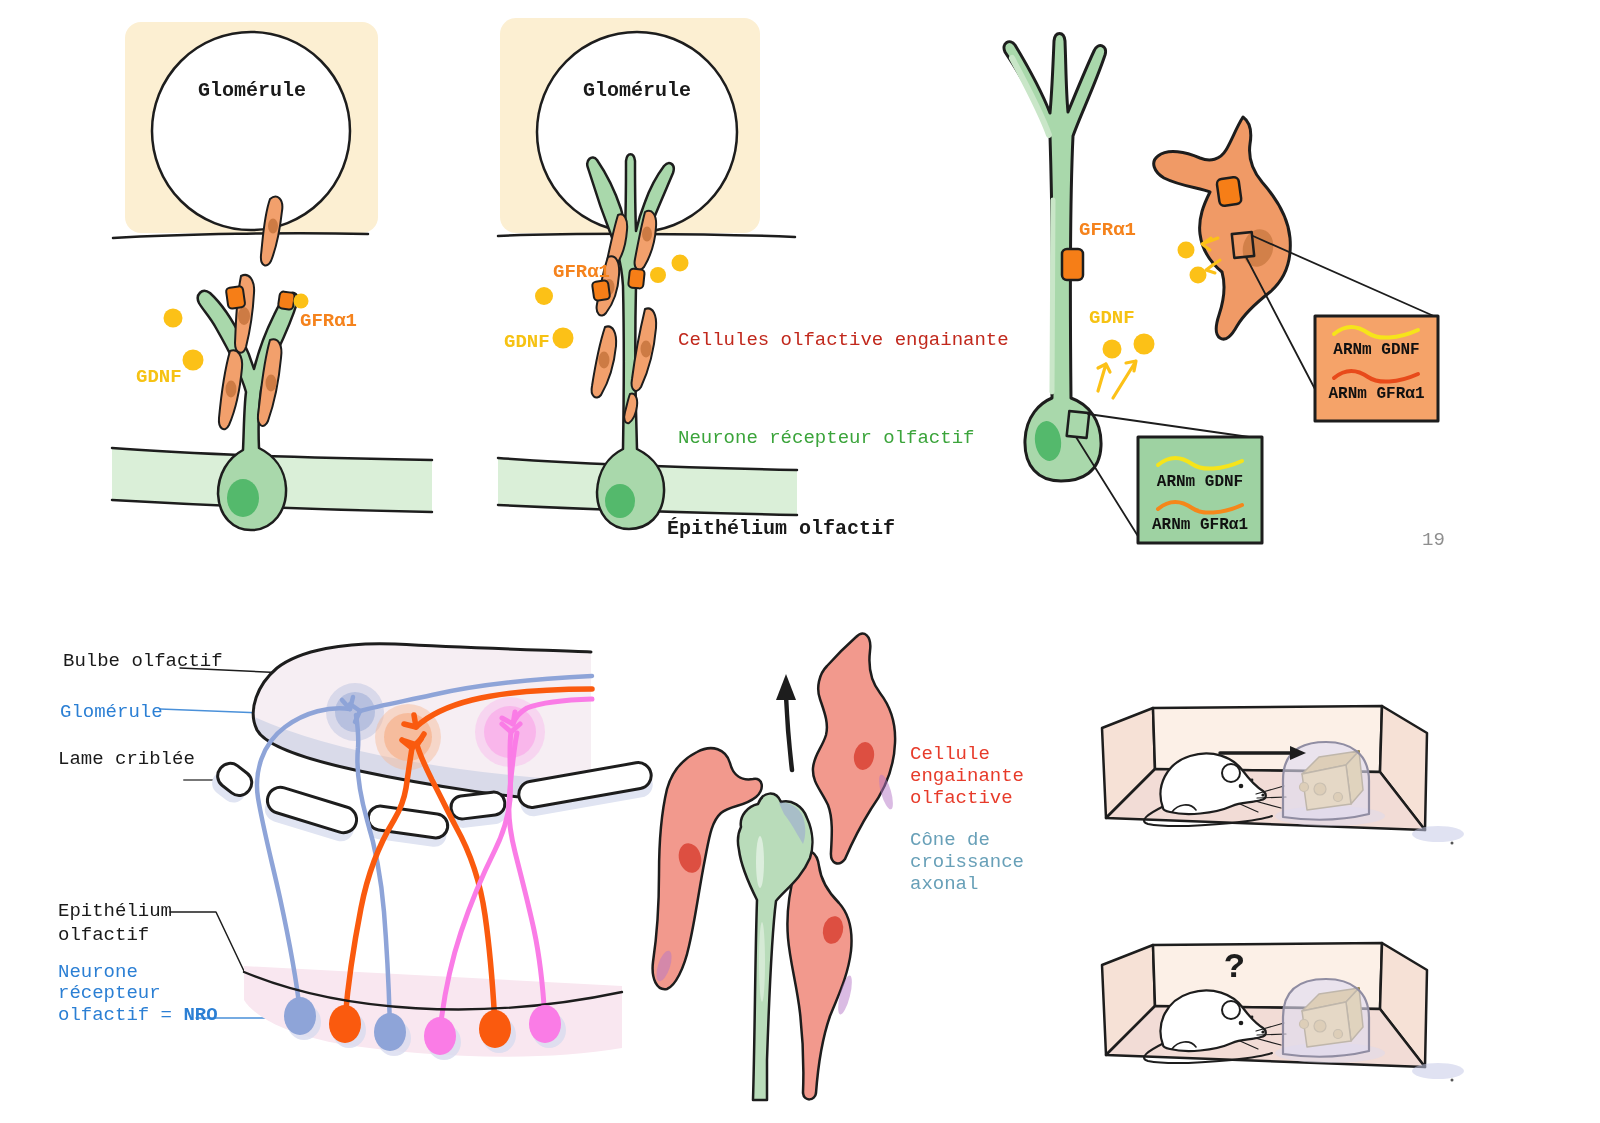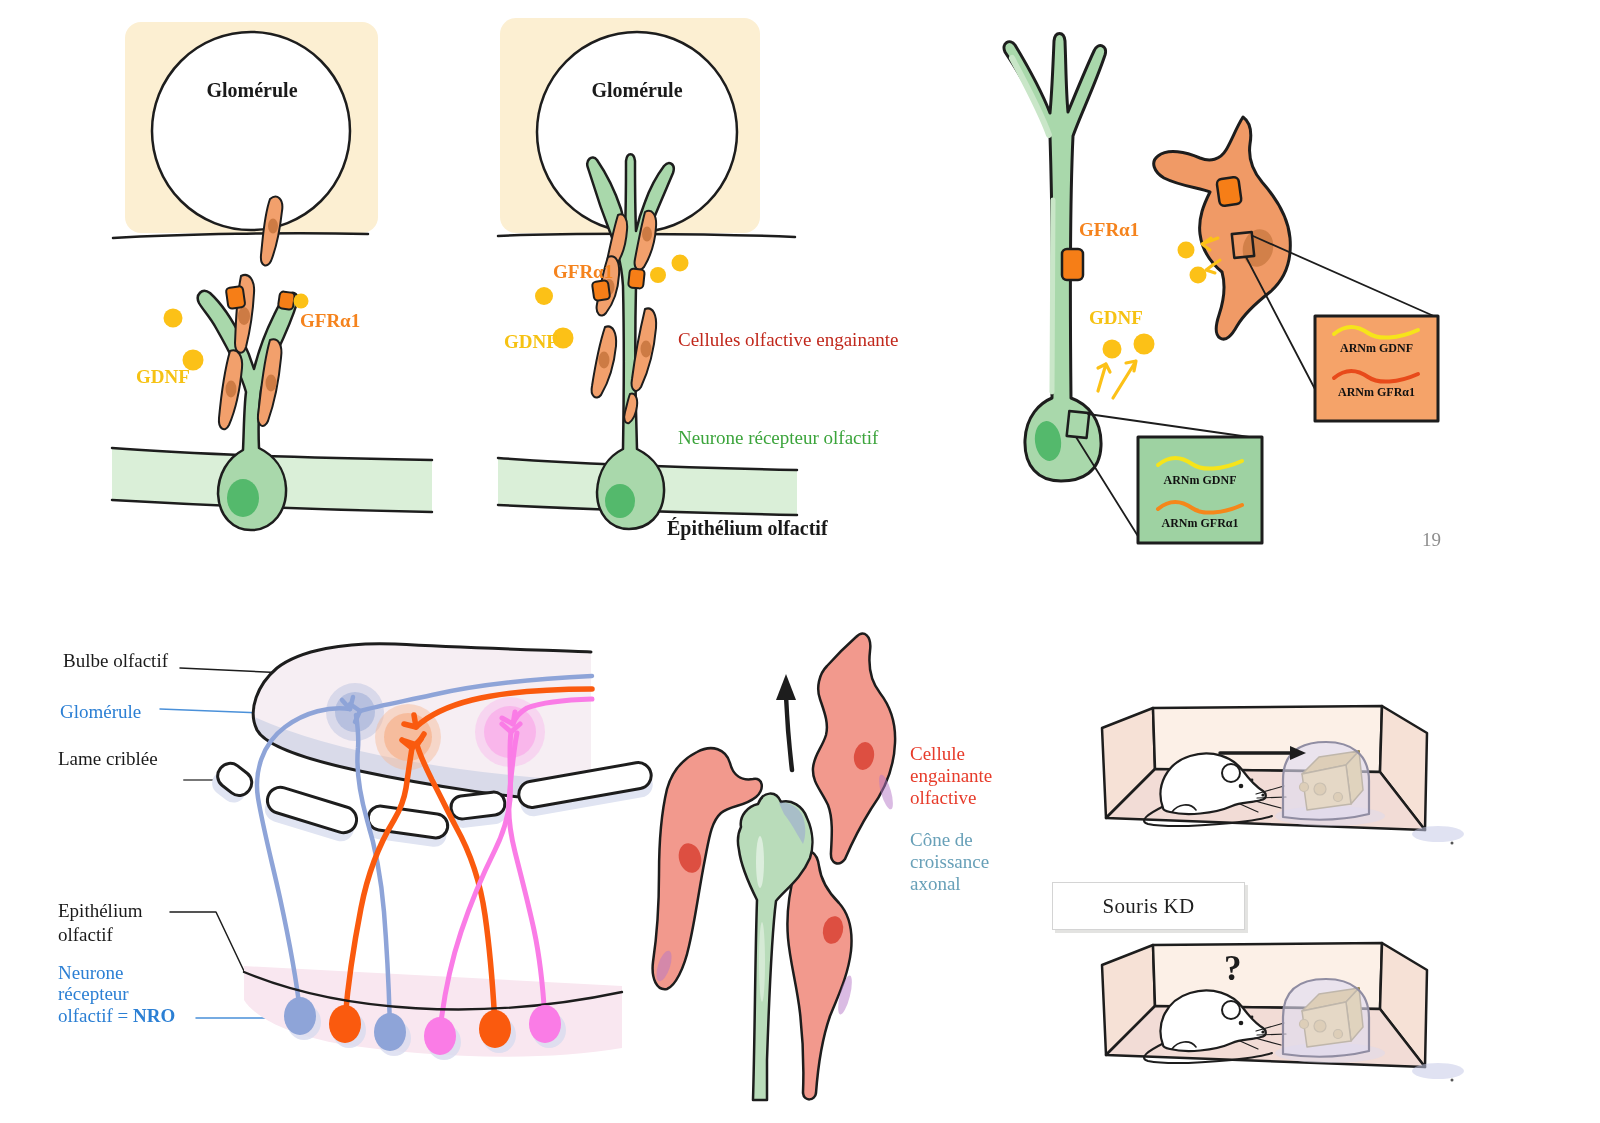--- a/index.html
+++ b/index.html
@@ -1,34 +1,34 @@
 <!DOCTYPE html>
 <html><head>
 <meta charset="utf-8">
 <style>
   html,body{margin:0;padding:0;background:#fff;}
   .canvas{
     position:relative;width:1600px;height:1123px;background:#ffffff;
-    font-family:Liberation Serif, serif;overflow:hidden;
+    font-family:Liberation Mono, monospace;overflow:hidden;
   }
   .canvas svg{position:absolute;left:0;top:0;}
   svg path, svg rect, svg line, svg polyline{stroke-linejoin:round;stroke-linecap:round;}
   .lbl{position:absolute;white-space:pre-line;line-height:1.18;color:#1a1a1a;}
   .b{font-weight:bold;}
   .t20b{font-size:20px;font-weight:bold;}
   .t19{font-size:19px;}
   .t19b{font-size:19px;font-weight:bold;}
   .center{text-align:center;}
   .orange{color:#f5831d;}
   .red-cap{color:#c1281c;font-weight:500;}
   .green-cap{color:#3ba43b;font-weight:500;}
   .blue-lbl{color:#2b7fd4;}
   .growth-red{color:#e73b2a;font-weight:500;line-height:1.16;margin-top:32px;}
   .cone-blue{color:#68a0b8;font-weight:500;line-height:1.16;}
-  .inset-txt{font-size:12px;font-weight:bold;color:#111;text-align:center;line-height:1;}
+  .inset-txt{font-size:16px;font-weight:bold;color:#111;text-align:center;line-height:1;}
   .page-num{color:#8e8e8e;font-size:19px;}
   .mouse-label{
     position:absolute;background:#fff;border:1.5px solid #d4d4d4;
     box-shadow:3px 3px 0 #e3e3e1;display:flex;align-items:center;justify-content:center;
     font-size:21px;color:#1f1f1f;letter-spacing:.3px;
   }
   .qmark{font-size:35px;font-weight:bold;color:#1d1d1d;}
 </style>
 </head>
 <body>
@@ -317,18 +317,15 @@
 récepteur
 olfactif = </span><span class="b">NRO</span></div>
 
 <div class="lbl t19 growth-red" style="left:910px;top:711px;">Cellule
 engainante
 olfactive</div>
 <div class="lbl t19 cone-blue" style="left:910px;top:829px;">Cône de
 croissance
 axonal</div>
 
-<div class="mouse-label" style="left:1052px;top:882px;width:191px;height:46px;">
-      <span>Souris KD</span>
-    </div>
 <div class="lbl qmark" style="left:1224px;top:948px;">?</div>
 
 </div>
 
 </body></html>

